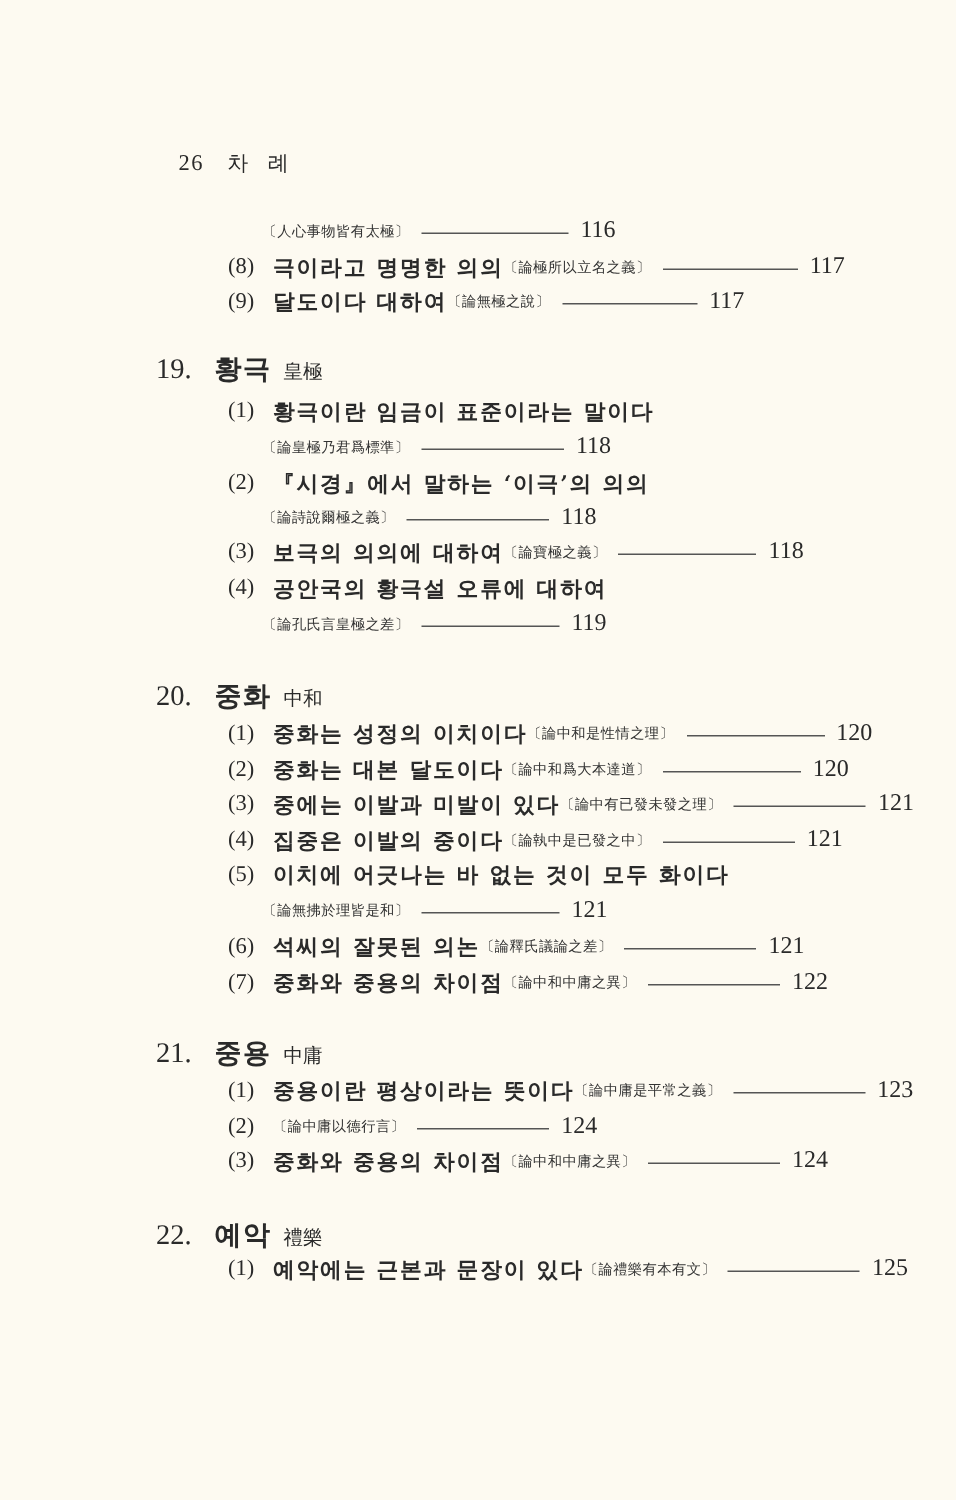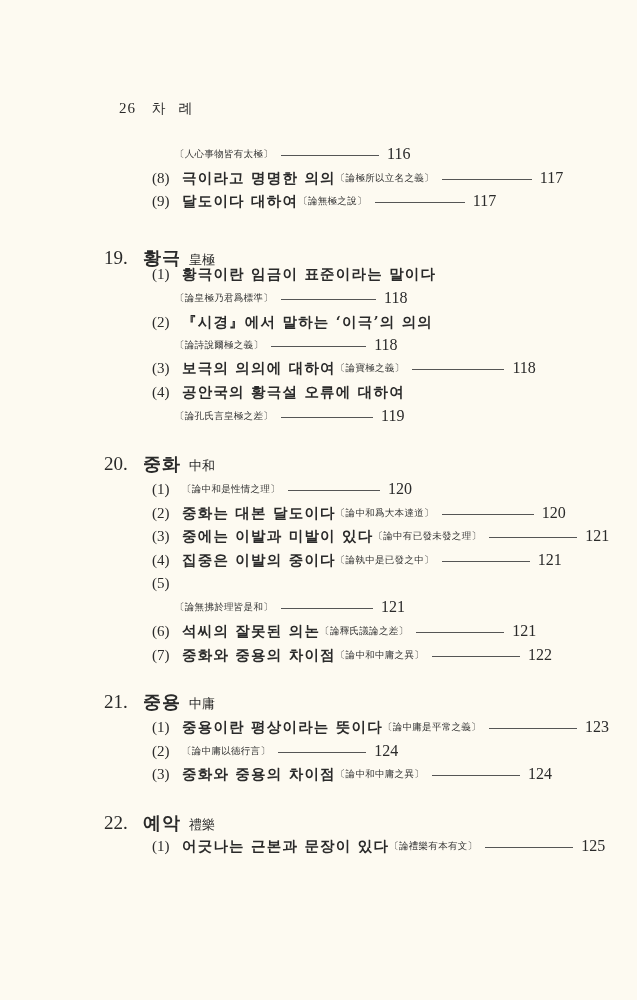--- a/index.html
+++ b/index.html
@@ -50,21 +50,21 @@
     <span class="pg">117</span>
   </div>
   <div class="row" style="left:152px; top:190px;">
     <span class="idx">(9)</span>
     <span class="ko">달도이다 대하여</span>
     <span class="hj">〔論無極之說〕</span>
     <span class="leader" style="width:90px"></span>
     <span class="pg">117</span>
   </div>
 
-  <div class="sec" style="left:104px; top:246px;">
+  <div class="sec" style="left:104px; top:234px;">
     <span class="snum">19.</span>
     <span class="sko">황극</span>
     <span class="shj">皇極</span>
   </div>
   <div class="row" style="left:152px; top:263px;">
     <span class="idx">(1)</span>
     <span class="ko">황극이란 임금이 표준이라는 말이다</span>
   </div>
   <div class="row" style="left:175px; top:287px;">
     <span class="hj">〔論皇極乃君爲標準〕</span>
@@ -97,20 +97,21 @@
     <span class="pg">119</span>
   </div>
 
   <div class="sec" style="left:104px; top:452px;">
     <span class="snum">20.</span>
     <span class="sko">중화</span>
     <span class="shj">中和</span>
   </div>
   <div class="row" style="left:152px; top:478px;">
     <span class="idx">(1)</span>
+    <span class="ko">중화는 성정의 이치이다</span>
     <span class="hj">〔論中和是性情之理〕</span>
     <span class="leader" style="width:92px"></span>
     <span class="pg">120</span>
   </div>
   <div class="row" style="left:152px; top:502px;">
     <span class="idx">(2)</span>
     <span class="ko">중화는 대본 달도이다</span>
     <span class="hj">〔論中和爲大本達道〕</span>
     <span class="leader" style="width:92px"></span>
     <span class="pg">120</span>
@@ -124,20 +125,21 @@
   </div>
   <div class="row" style="left:152px; top:549px;">
     <span class="idx">(4)</span>
     <span class="ko">집중은 이발의 중이다</span>
     <span class="hj">〔論執中是已發之中〕</span>
     <span class="leader" style="width:88px"></span>
     <span class="pg">121</span>
   </div>
   <div class="row" style="left:152px; top:572px;">
     <span class="idx">(5)</span>
+    <span class="ko">이치에 어긋나는 바 없는 것이 모두 화이다</span>
   </div>
   <div class="row" style="left:175px; top:596px;">
     <span class="hj">〔論無拂於理皆是和〕</span>
     <span class="leader" style="width:92px"></span>
     <span class="pg">121</span>
   </div>
   <div class="row" style="left:152px; top:620px;">
     <span class="idx">(6)</span>
     <span class="ko">석씨의 잘못된 의논</span>
     <span class="hj">〔論釋氏議論之差〕</span>
@@ -178,19 +180,19 @@
     <span class="pg">124</span>
   </div>
 
   <div class="sec" style="left:104px; top:811px;">
     <span class="snum">22.</span>
     <span class="sko">예악</span>
     <span class="shj">禮樂</span>
   </div>
   <div class="row" style="left:152px; top:835px;">
     <span class="idx">(1)</span>
-    <span class="ko">어긋나는 근본과 문장이 있다</span>
+    <span class="ko">예악에는 근본과 문장이 있다</span>
     <span class="hj">〔論禮樂有本有文〕</span>
     <span class="leader" style="width:88px"></span>
     <span class="pg">125</span>
   </div>
 
 </div>
 
 </body></html>

